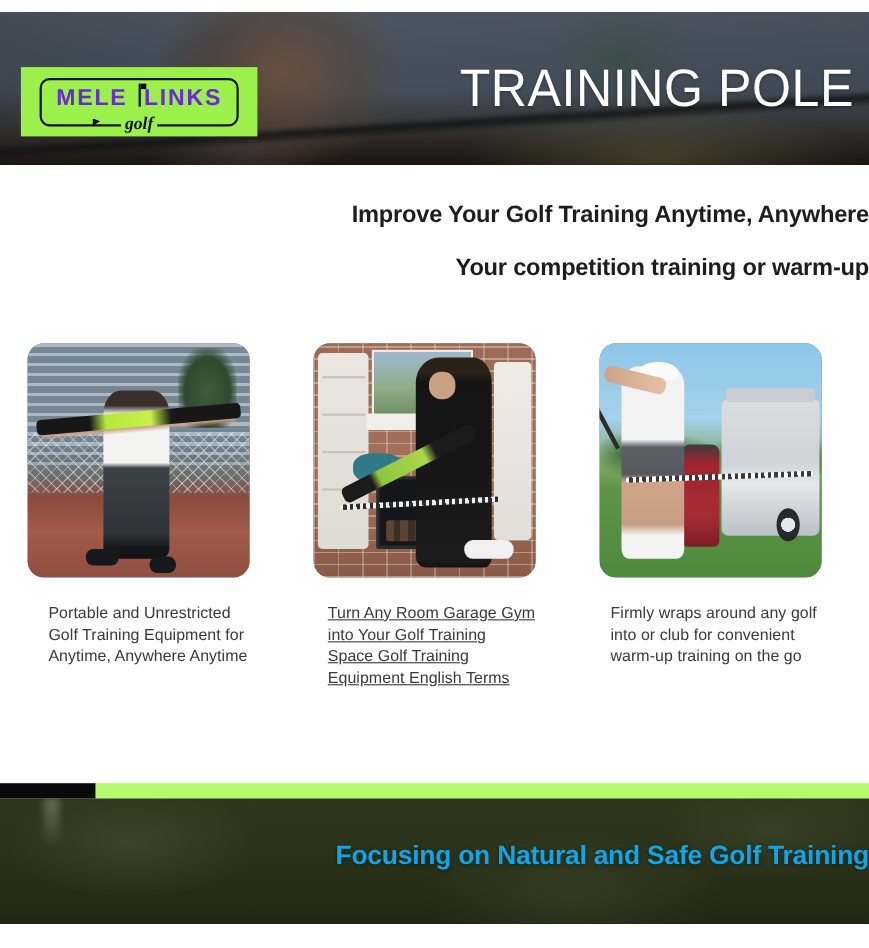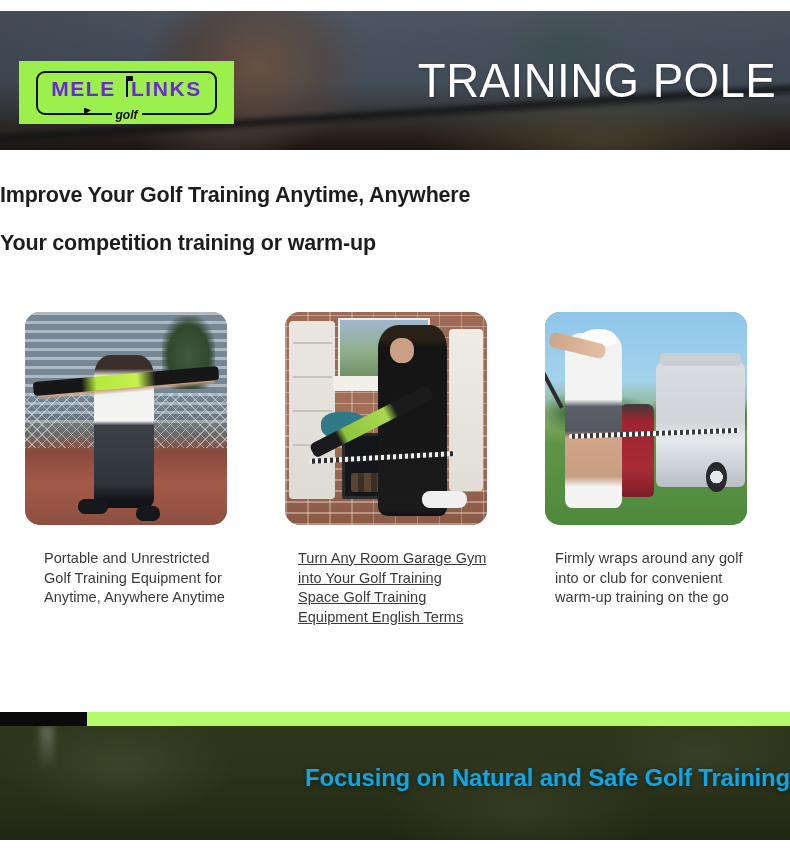--- a/index.html
+++ b/index.html
@@ -112,24 +112,24 @@
     width: 5px;
     height: 5px;
     background: #0d0d0d;
   }
   .logo-golf {
     position: absolute;
     left: 0;
     right: 0;
     bottom: -6px;
     text-align: center;
-    font-family: Liberation Sans, sans-serif;
+    font-family: Liberation Serif, serif;
     font-style: italic;
     font-weight: 700;
-    font-size: 12px;
+    font-size: 16px;
     color: #0d0d0d;
     line-height: 1;
   }
   .logo-golf span {
     background: #9cf04b;
     padding: 0 4px;
     position: relative;
   }
   .logo-tick {
     position: absolute;
@@ -156,21 +156,21 @@
     text-shadow: 0 1px 3px rgba(0,0,0,0.35);
     white-space: nowrap;
   }
 
   
   .headline-block {
     position: absolute;
     left: 0;
     top: 150px;
     width: 790px;
-    text-align: left;
+    text-align: right;
   }
   .headline-1 {
     margin-top: 33px;
     font-family: "Liberation Sans", sans-serif;
     font-weight: 700;
     font-size: 21.5px;
     color: #1d1d1d;
     letter-spacing: -0.2px;
   }
   .headline-2 {

